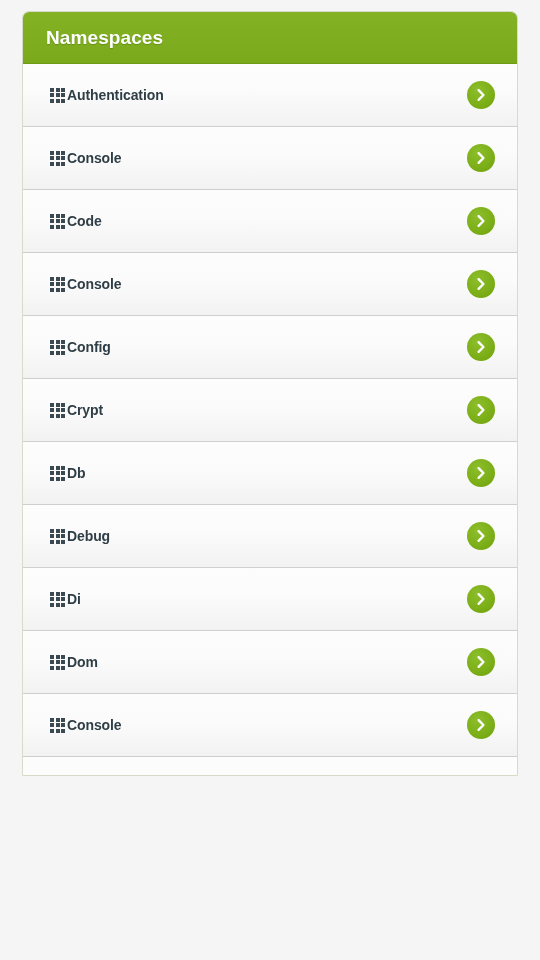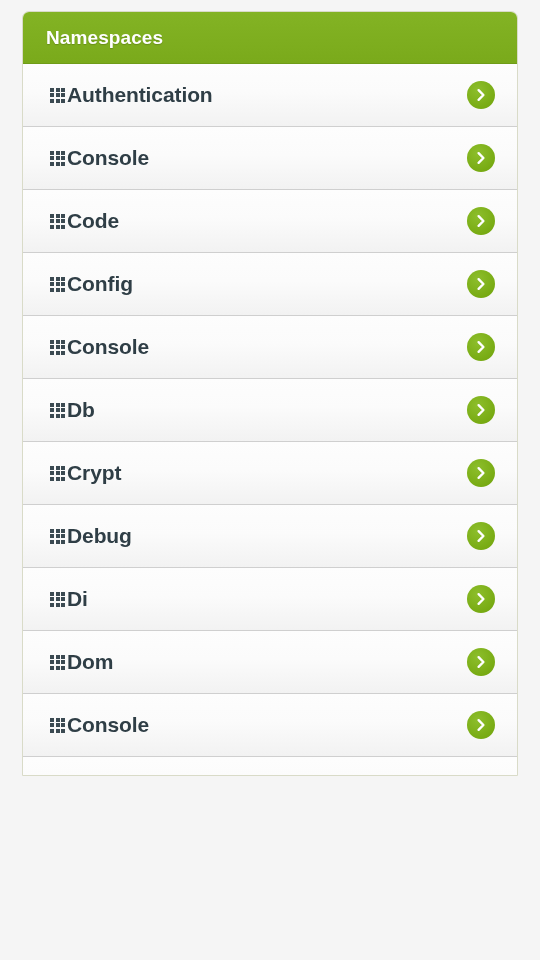--- a/index.html
+++ b/index.html
@@ -89,21 +89,21 @@
     justify-content: start;
   }
   .grid-icon i {
     display: block;
     width: 4px;
     height: 4px;
     background: #3b4a52;
   }
 
   .ns-label {
-    font-size: 21px;
+    font-size: 14px;
     font-weight: bold;
     color: #2f3e46;
     letter-spacing: -0.1px;
     white-space: nowrap;
   }
 
   .ns-spacer { flex: 1 1 auto; }
 
   
   .go-btn {
@@ -208,168 +208,168 @@
       <i></i>
             <i></i>
             <i></i>
             <i></i>
             <i></i>
             <i></i>
             <i></i>
             <i></i>
             <i></i>
     </span>
+    <span class="ns-label">Console</span>
+    <span class="ns-spacer"></span>
+    <span class="go-btn">
+      <svg width="16" height="16" viewBox="0 0 16 16" aria-hidden="true">
+        <path d="M5.6 3.2 L10.4 8 L5.6 12.8" fill="none" stroke="#ffffff" stroke-width="2.4" stroke-linecap="round" stroke-linejoin="round"></path>
+      </svg>
+    </span>
+  </li>
+        <li class="ns-row">
+    <span class="grid-icon">
+      <i></i>
+            <i></i>
+            <i></i>
+            <i></i>
+            <i></i>
+            <i></i>
+            <i></i>
+            <i></i>
+            <i></i>
+    </span>
     <span class="ns-label">Config</span>
     <span class="ns-spacer"></span>
     <span class="go-btn">
       <svg width="16" height="16" viewBox="0 0 16 16" aria-hidden="true">
         <path d="M5.6 3.2 L10.4 8 L5.6 12.8" fill="none" stroke="#ffffff" stroke-width="2.4" stroke-linecap="round" stroke-linejoin="round"></path>
       </svg>
     </span>
   </li>
         <li class="ns-row">
     <span class="grid-icon">
       <i></i>
             <i></i>
             <i></i>
             <i></i>
             <i></i>
             <i></i>
             <i></i>
             <i></i>
             <i></i>
     </span>
+    <span class="ns-label">Crypt</span>
+    <span class="ns-spacer"></span>
+    <span class="go-btn">
+      <svg width="16" height="16" viewBox="0 0 16 16" aria-hidden="true">
+        <path d="M5.6 3.2 L10.4 8 L5.6 12.8" fill="none" stroke="#ffffff" stroke-width="2.4" stroke-linecap="round" stroke-linejoin="round"></path>
+      </svg>
+    </span>
+  </li>
+        <li class="ns-row">
+    <span class="grid-icon">
+      <i></i>
+            <i></i>
+            <i></i>
+            <i></i>
+            <i></i>
+            <i></i>
+            <i></i>
+            <i></i>
+            <i></i>
+    </span>
+    <span class="ns-label">Db</span>
+    <span class="ns-spacer"></span>
+    <span class="go-btn">
+      <svg width="16" height="16" viewBox="0 0 16 16" aria-hidden="true">
+        <path d="M5.6 3.2 L10.4 8 L5.6 12.8" fill="none" stroke="#ffffff" stroke-width="2.4" stroke-linecap="round" stroke-linejoin="round"></path>
+      </svg>
+    </span>
+  </li>
+        <li class="ns-row">
+    <span class="grid-icon">
+      <i></i>
+            <i></i>
+            <i></i>
+            <i></i>
+            <i></i>
+            <i></i>
+            <i></i>
+            <i></i>
+            <i></i>
+    </span>
+    <span class="ns-label">Debug</span>
+    <span class="ns-spacer"></span>
+    <span class="go-btn">
+      <svg width="16" height="16" viewBox="0 0 16 16" aria-hidden="true">
+        <path d="M5.6 3.2 L10.4 8 L5.6 12.8" fill="none" stroke="#ffffff" stroke-width="2.4" stroke-linecap="round" stroke-linejoin="round"></path>
+      </svg>
+    </span>
+  </li>
+        <li class="ns-row">
+    <span class="grid-icon">
+      <i></i>
+            <i></i>
+            <i></i>
+            <i></i>
+            <i></i>
+            <i></i>
+            <i></i>
+            <i></i>
+            <i></i>
+    </span>
+    <span class="ns-label">Di</span>
+    <span class="ns-spacer"></span>
+    <span class="go-btn">
+      <svg width="16" height="16" viewBox="0 0 16 16" aria-hidden="true">
+        <path d="M5.6 3.2 L10.4 8 L5.6 12.8" fill="none" stroke="#ffffff" stroke-width="2.4" stroke-linecap="round" stroke-linejoin="round"></path>
+      </svg>
+    </span>
+  </li>
+        <li class="ns-row">
+    <span class="grid-icon">
+      <i></i>
+            <i></i>
+            <i></i>
+            <i></i>
+            <i></i>
+            <i></i>
+            <i></i>
+            <i></i>
+            <i></i>
+    </span>
+    <span class="ns-label">Dom</span>
+    <span class="ns-spacer"></span>
+    <span class="go-btn">
+      <svg width="16" height="16" viewBox="0 0 16 16" aria-hidden="true">
+        <path d="M5.6 3.2 L10.4 8 L5.6 12.8" fill="none" stroke="#ffffff" stroke-width="2.4" stroke-linecap="round" stroke-linejoin="round"></path>
+      </svg>
+    </span>
+  </li>
+        <li class="ns-row">
+    <span class="grid-icon">
+      <i></i>
+            <i></i>
+            <i></i>
+            <i></i>
+            <i></i>
+            <i></i>
+            <i></i>
+            <i></i>
+            <i></i>
+    </span>
     <span class="ns-label">Console</span>
     <span class="ns-spacer"></span>
     <span class="go-btn">
       <svg width="16" height="16" viewBox="0 0 16 16" aria-hidden="true">
         <path d="M5.6 3.2 L10.4 8 L5.6 12.8" fill="none" stroke="#ffffff" stroke-width="2.4" stroke-linecap="round" stroke-linejoin="round"></path>
       </svg>
     </span>
   </li>
-        <li class="ns-row">
-    <span class="grid-icon">
-      <i></i>
-            <i></i>
-            <i></i>
-            <i></i>
-            <i></i>
-            <i></i>
-            <i></i>
-            <i></i>
-            <i></i>
-    </span>
-    <span class="ns-label">Db</span>
-    <span class="ns-spacer"></span>
-    <span class="go-btn">
-      <svg width="16" height="16" viewBox="0 0 16 16" aria-hidden="true">
-        <path d="M5.6 3.2 L10.4 8 L5.6 12.8" fill="none" stroke="#ffffff" stroke-width="2.4" stroke-linecap="round" stroke-linejoin="round"></path>
-      </svg>
-    </span>
-  </li>
-        <li class="ns-row">
-    <span class="grid-icon">
-      <i></i>
-            <i></i>
-            <i></i>
-            <i></i>
-            <i></i>
-            <i></i>
-            <i></i>
-            <i></i>
-            <i></i>
-    </span>
-    <span class="ns-label">Crypt</span>
-    <span class="ns-spacer"></span>
-    <span class="go-btn">
-      <svg width="16" height="16" viewBox="0 0 16 16" aria-hidden="true">
-        <path d="M5.6 3.2 L10.4 8 L5.6 12.8" fill="none" stroke="#ffffff" stroke-width="2.4" stroke-linecap="round" stroke-linejoin="round"></path>
-      </svg>
-    </span>
-  </li>
-        <li class="ns-row">
-    <span class="grid-icon">
-      <i></i>
-            <i></i>
-            <i></i>
-            <i></i>
-            <i></i>
-            <i></i>
-            <i></i>
-            <i></i>
-            <i></i>
-    </span>
-    <span class="ns-label">Debug</span>
-    <span class="ns-spacer"></span>
-    <span class="go-btn">
-      <svg width="16" height="16" viewBox="0 0 16 16" aria-hidden="true">
-        <path d="M5.6 3.2 L10.4 8 L5.6 12.8" fill="none" stroke="#ffffff" stroke-width="2.4" stroke-linecap="round" stroke-linejoin="round"></path>
-      </svg>
-    </span>
-  </li>
-        <li class="ns-row">
-    <span class="grid-icon">
-      <i></i>
-            <i></i>
-            <i></i>
-            <i></i>
-            <i></i>
-            <i></i>
-            <i></i>
-            <i></i>
-            <i></i>
-    </span>
-    <span class="ns-label">Di</span>
-    <span class="ns-spacer"></span>
-    <span class="go-btn">
-      <svg width="16" height="16" viewBox="0 0 16 16" aria-hidden="true">
-        <path d="M5.6 3.2 L10.4 8 L5.6 12.8" fill="none" stroke="#ffffff" stroke-width="2.4" stroke-linecap="round" stroke-linejoin="round"></path>
-      </svg>
-    </span>
-  </li>
-        <li class="ns-row">
-    <span class="grid-icon">
-      <i></i>
-            <i></i>
-            <i></i>
-            <i></i>
-            <i></i>
-            <i></i>
-            <i></i>
-            <i></i>
-            <i></i>
-    </span>
-    <span class="ns-label">Dom</span>
-    <span class="ns-spacer"></span>
-    <span class="go-btn">
-      <svg width="16" height="16" viewBox="0 0 16 16" aria-hidden="true">
-        <path d="M5.6 3.2 L10.4 8 L5.6 12.8" fill="none" stroke="#ffffff" stroke-width="2.4" stroke-linecap="round" stroke-linejoin="round"></path>
-      </svg>
-    </span>
-  </li>
-        <li class="ns-row">
-    <span class="grid-icon">
-      <i></i>
-            <i></i>
-            <i></i>
-            <i></i>
-            <i></i>
-            <i></i>
-            <i></i>
-            <i></i>
-            <i></i>
-    </span>
-    <span class="ns-label">Console</span>
-    <span class="ns-spacer"></span>
-    <span class="go-btn">
-      <svg width="16" height="16" viewBox="0 0 16 16" aria-hidden="true">
-        <path d="M5.6 3.2 L10.4 8 L5.6 12.8" fill="none" stroke="#ffffff" stroke-width="2.4" stroke-linecap="round" stroke-linejoin="round"></path>
-      </svg>
-    </span>
-  </li>
         <li class="ns-row clipped">
     <span class="grid-icon">
       <i></i>
             <i></i>
             <i></i>
             <i></i>
             <i></i>
             <i></i>
             <i></i>
             <i></i>

